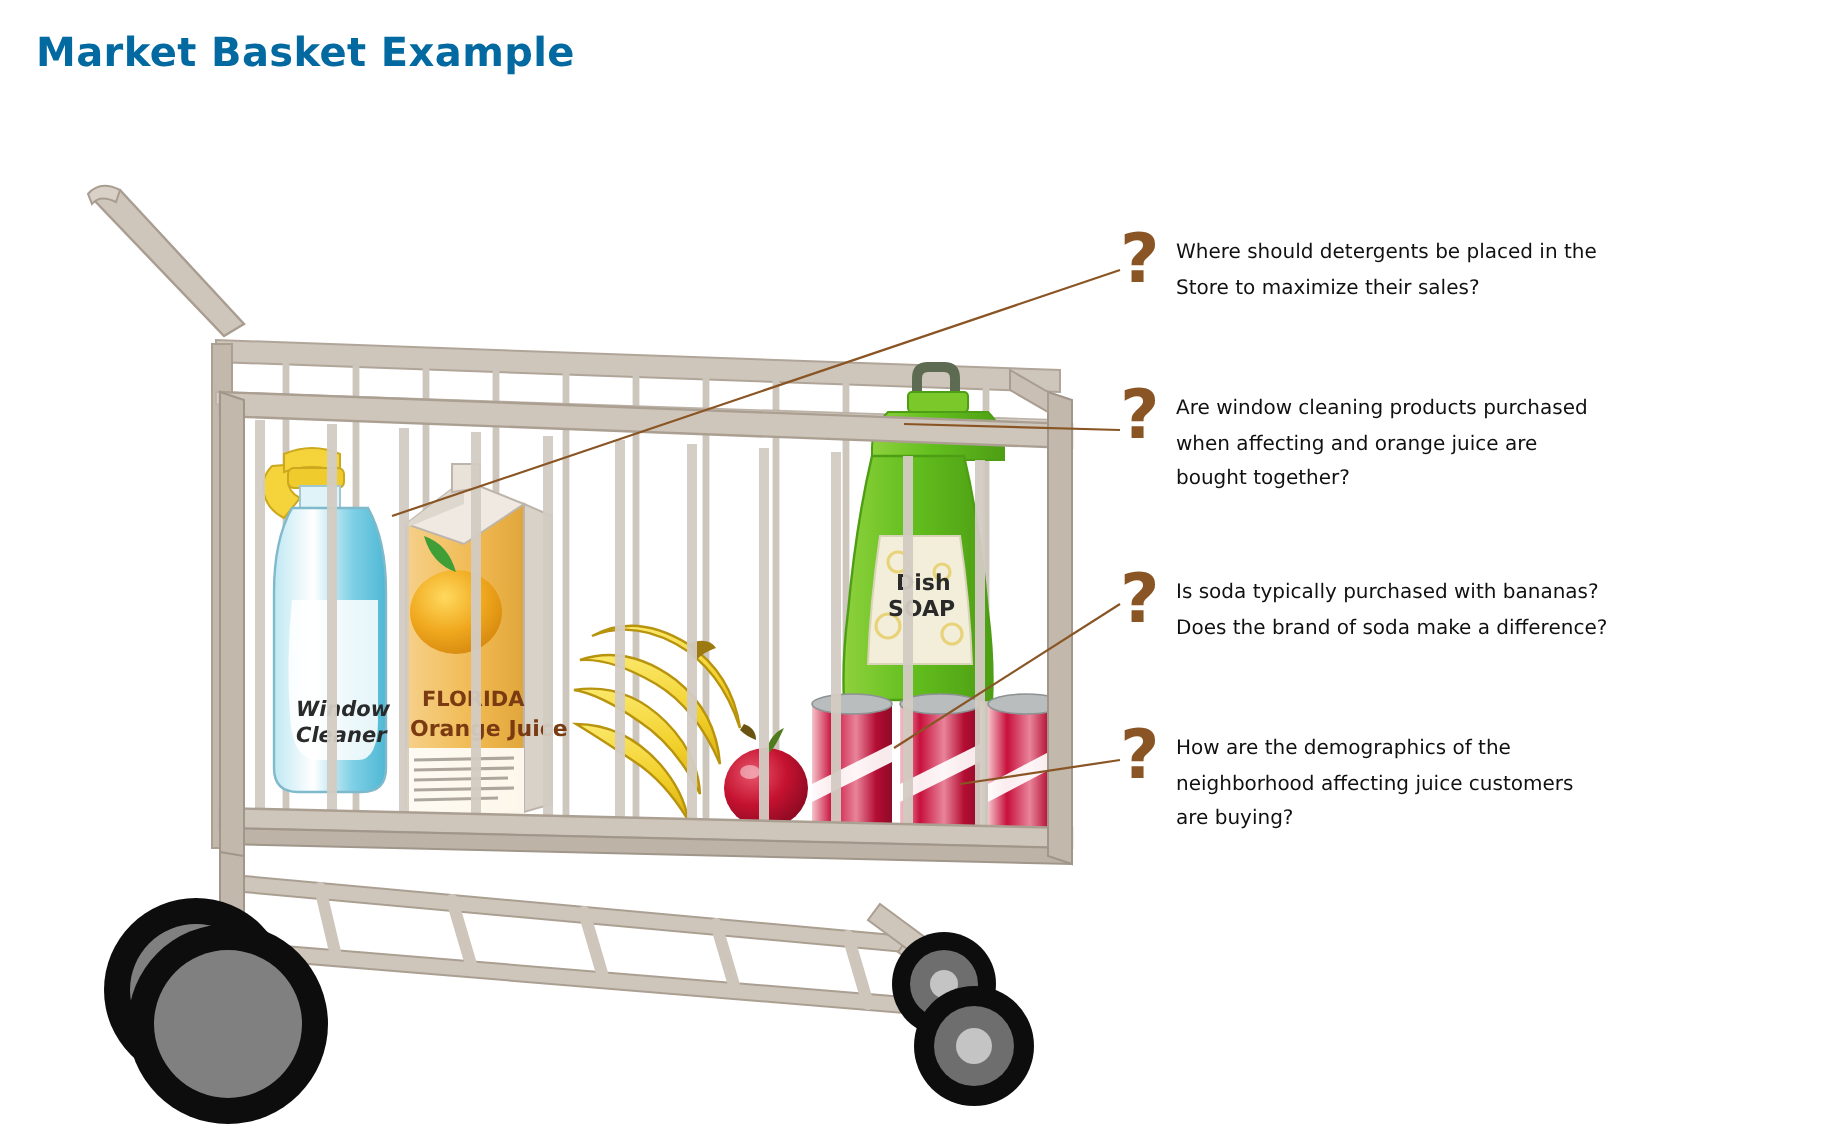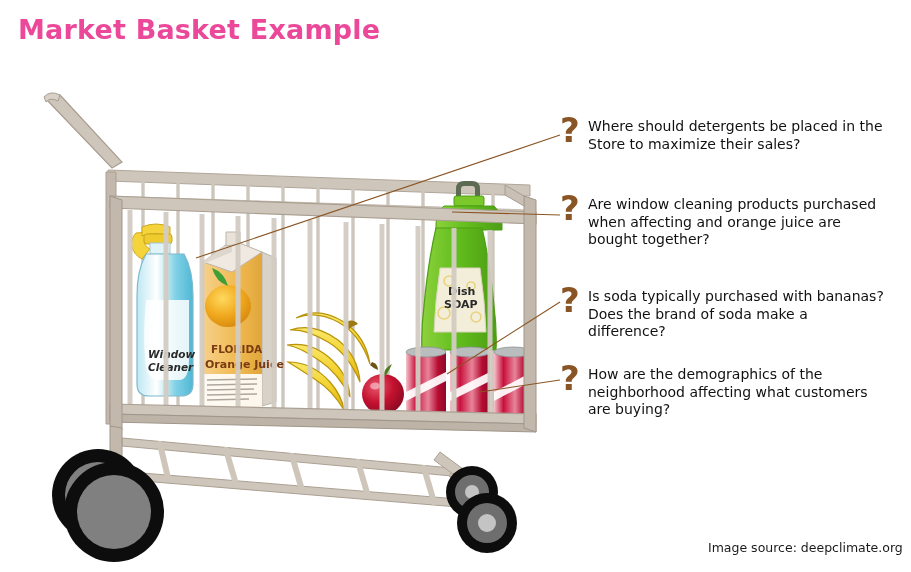--- a/index.html
+++ b/index.html
@@ -8,23 +8,23 @@
     background:#ffffff;
     font-family:"Liberation Sans", sans-serif;
     overflow:hidden;
     position:relative;
   }
   .stage{position:absolute;left:0;top:0;width:911px;height:572px;}
 
   
   .title{
     position:absolute;left:18px;top:14px;
-    font-size:27px;font-weight:bold;
+    font-size:20px;font-weight:bold;
     letter-spacing:.2px;
-    color:#ec4899;
+    color:#0369a1;
     font-family:"DejaVu Sans", sans-serif;
   }
 
   
   .credit{
     position:absolute;left:708px;top:540px;
     font-size:12.5px;color:#1a1a1a;
     font-family:"DejaVu Sans", sans-serif;
   }
 
@@ -33,21 +33,21 @@
   .qmark{
     color:#8a5524;
     font-size:34px;line-height:28px;
     font-weight:bold;
     font-family:"DejaVu Sans", sans-serif;
     width:28px;flex:0 0 28px;
     text-align:left;
     margin-top:-2px;
   }
   .qtext{
-    font-size:14px;line-height:17.5px;
+    font-size:10px;line-height:17.5px;
     color:#111111;
     font-family:"DejaVu Sans", sans-serif;
     max-width:300px;
     white-space:pre-line;
   }
   #q1{left:560px;top:118px;}
   #q2{left:560px;top:196px;}
   #q3{left:560px;top:288px;}
   #q4{left:560px;top:366px;}
 
@@ -308,19 +308,18 @@
 
   <div class="qblock" id="q3">
     <div class="qmark">?</div>
     <div class="qtext">Is soda typically purchased with bananas?
 Does the brand of soda make a difference?</div>
   </div>
 
   <div class="qblock" id="q4">
     <div class="qmark">?</div>
     <div class="qtext">How are the demographics of the
-neighborhood affecting what customers
+neighborhood affecting juice customers
 are buying?</div>
   </div>
 
-  <div class="credit">Image source: deepclimate.org</div>
 
 </div>
 
 </body></html>

